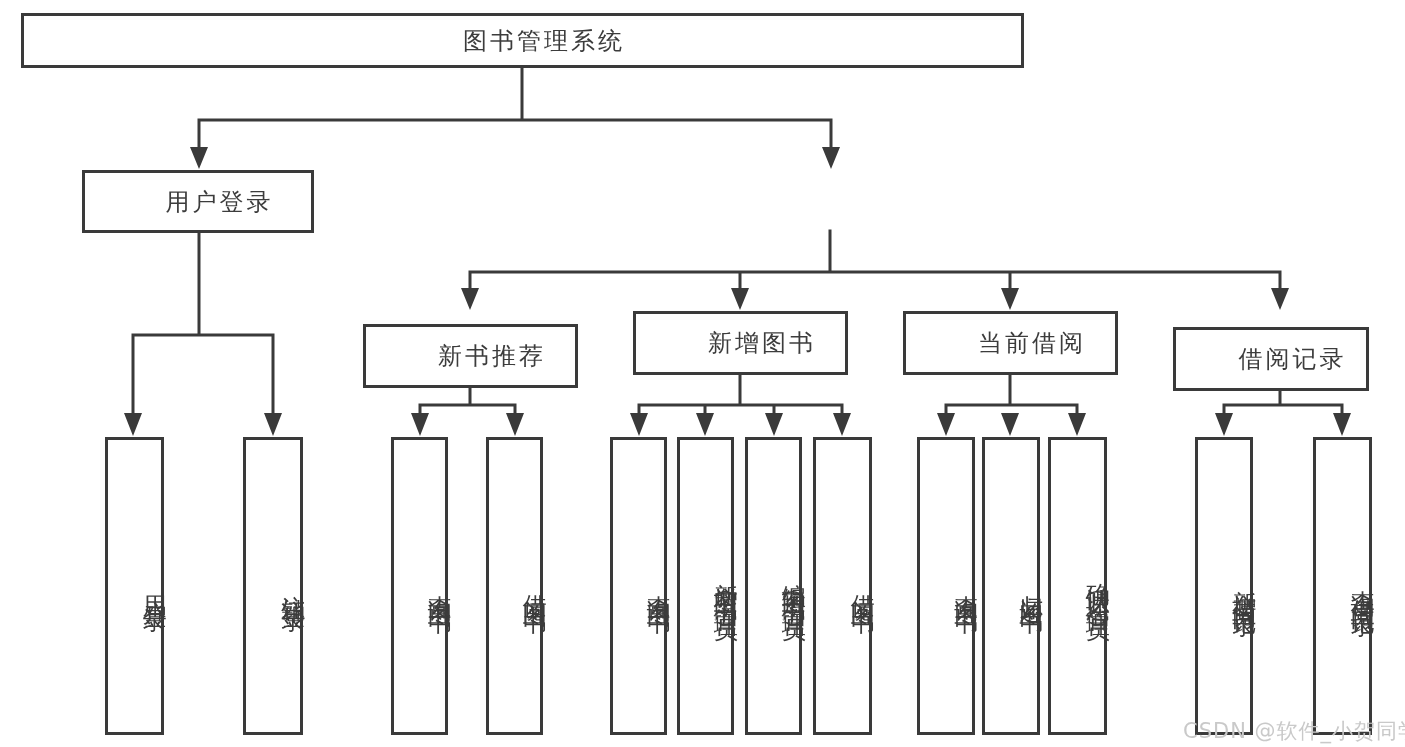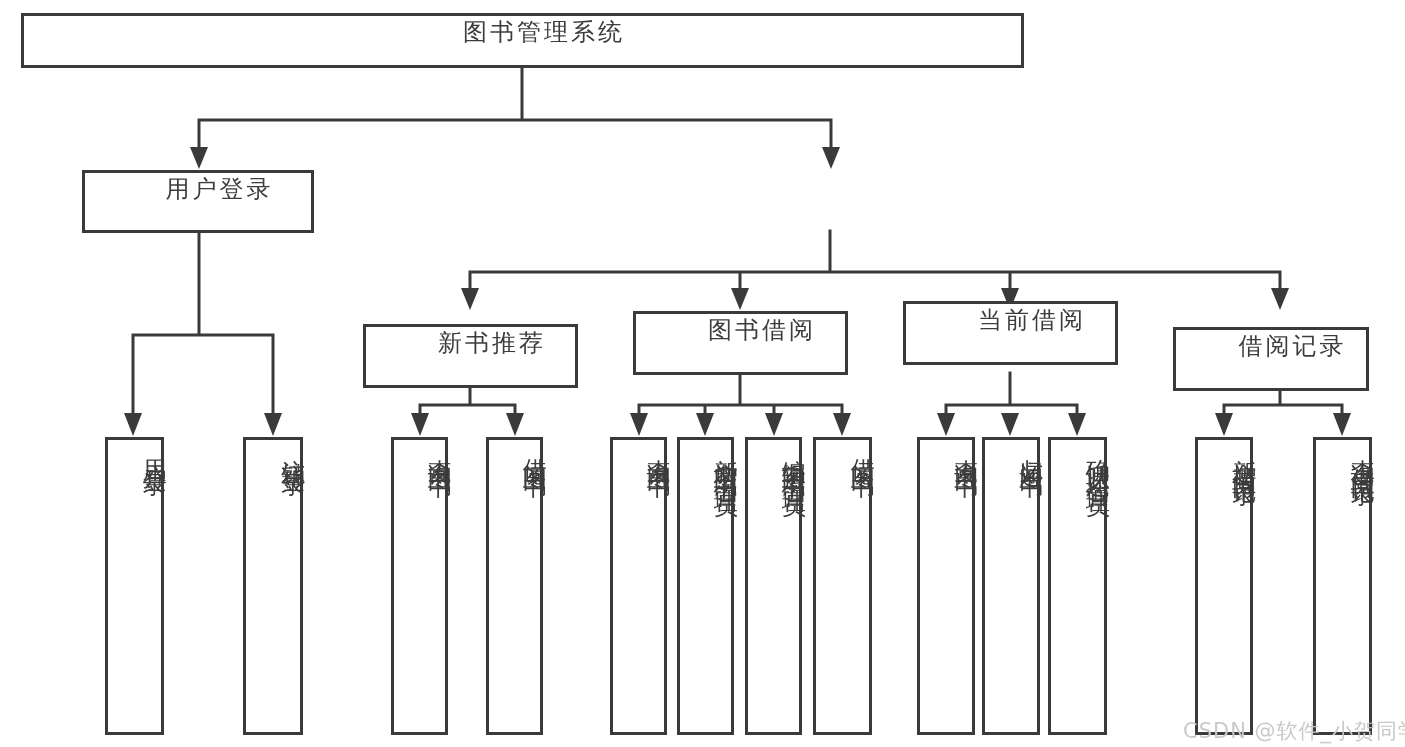--- a/index.html
+++ b/index.html
@@ -23,20 +23,21 @@
   }
   .wires{
     position:absolute;left:0;top:0;
     color:var(--line);
   }
   .node{
     position:absolute;
     background:#fff;
     border:3px solid var(--border);
     display:flex;
+    align-items:center;
     justify-content:center;
     color:var(--text);
     padding-left:40px;
   }
   .hbox{
     font-size:24px;
     letter-spacing:3px;
     text-indent:3px;
     white-space:nowrap;
   }
@@ -95,23 +96,23 @@
   </div>
 
   <div class="node hbox" style="left:82px;top:170px;width:232px;height:63px">
     <span>用户登录</span>
   </div>
 
   <div class="node hbox" style="left:363px;top:324px;width:215px;height:64px">
     <span>新书推荐</span>
   </div>
   <div class="node hbox" style="left:633px;top:311px;width:215px;height:64px">
-    <span>图书借阅</span>
+    <span>新增图书</span>
   </div>
-  <div class="node hbox" style="left:903px;top:301px;width:215px;height:64px">
+  <div class="node hbox" style="left:903px;top:311px;width:215px;height:64px">
     <span>当前借阅</span>
   </div>
   <div class="node hbox" style="left:1173px;top:327px;width:196px;height:64px">
     <span>借阅记录</span>
   </div>
 
   <div class="node leaf" style="left:105px;width:59px">
     <span>用户登录</span>
   </div>
   <div class="node leaf" style="left:243px;width:60px">

